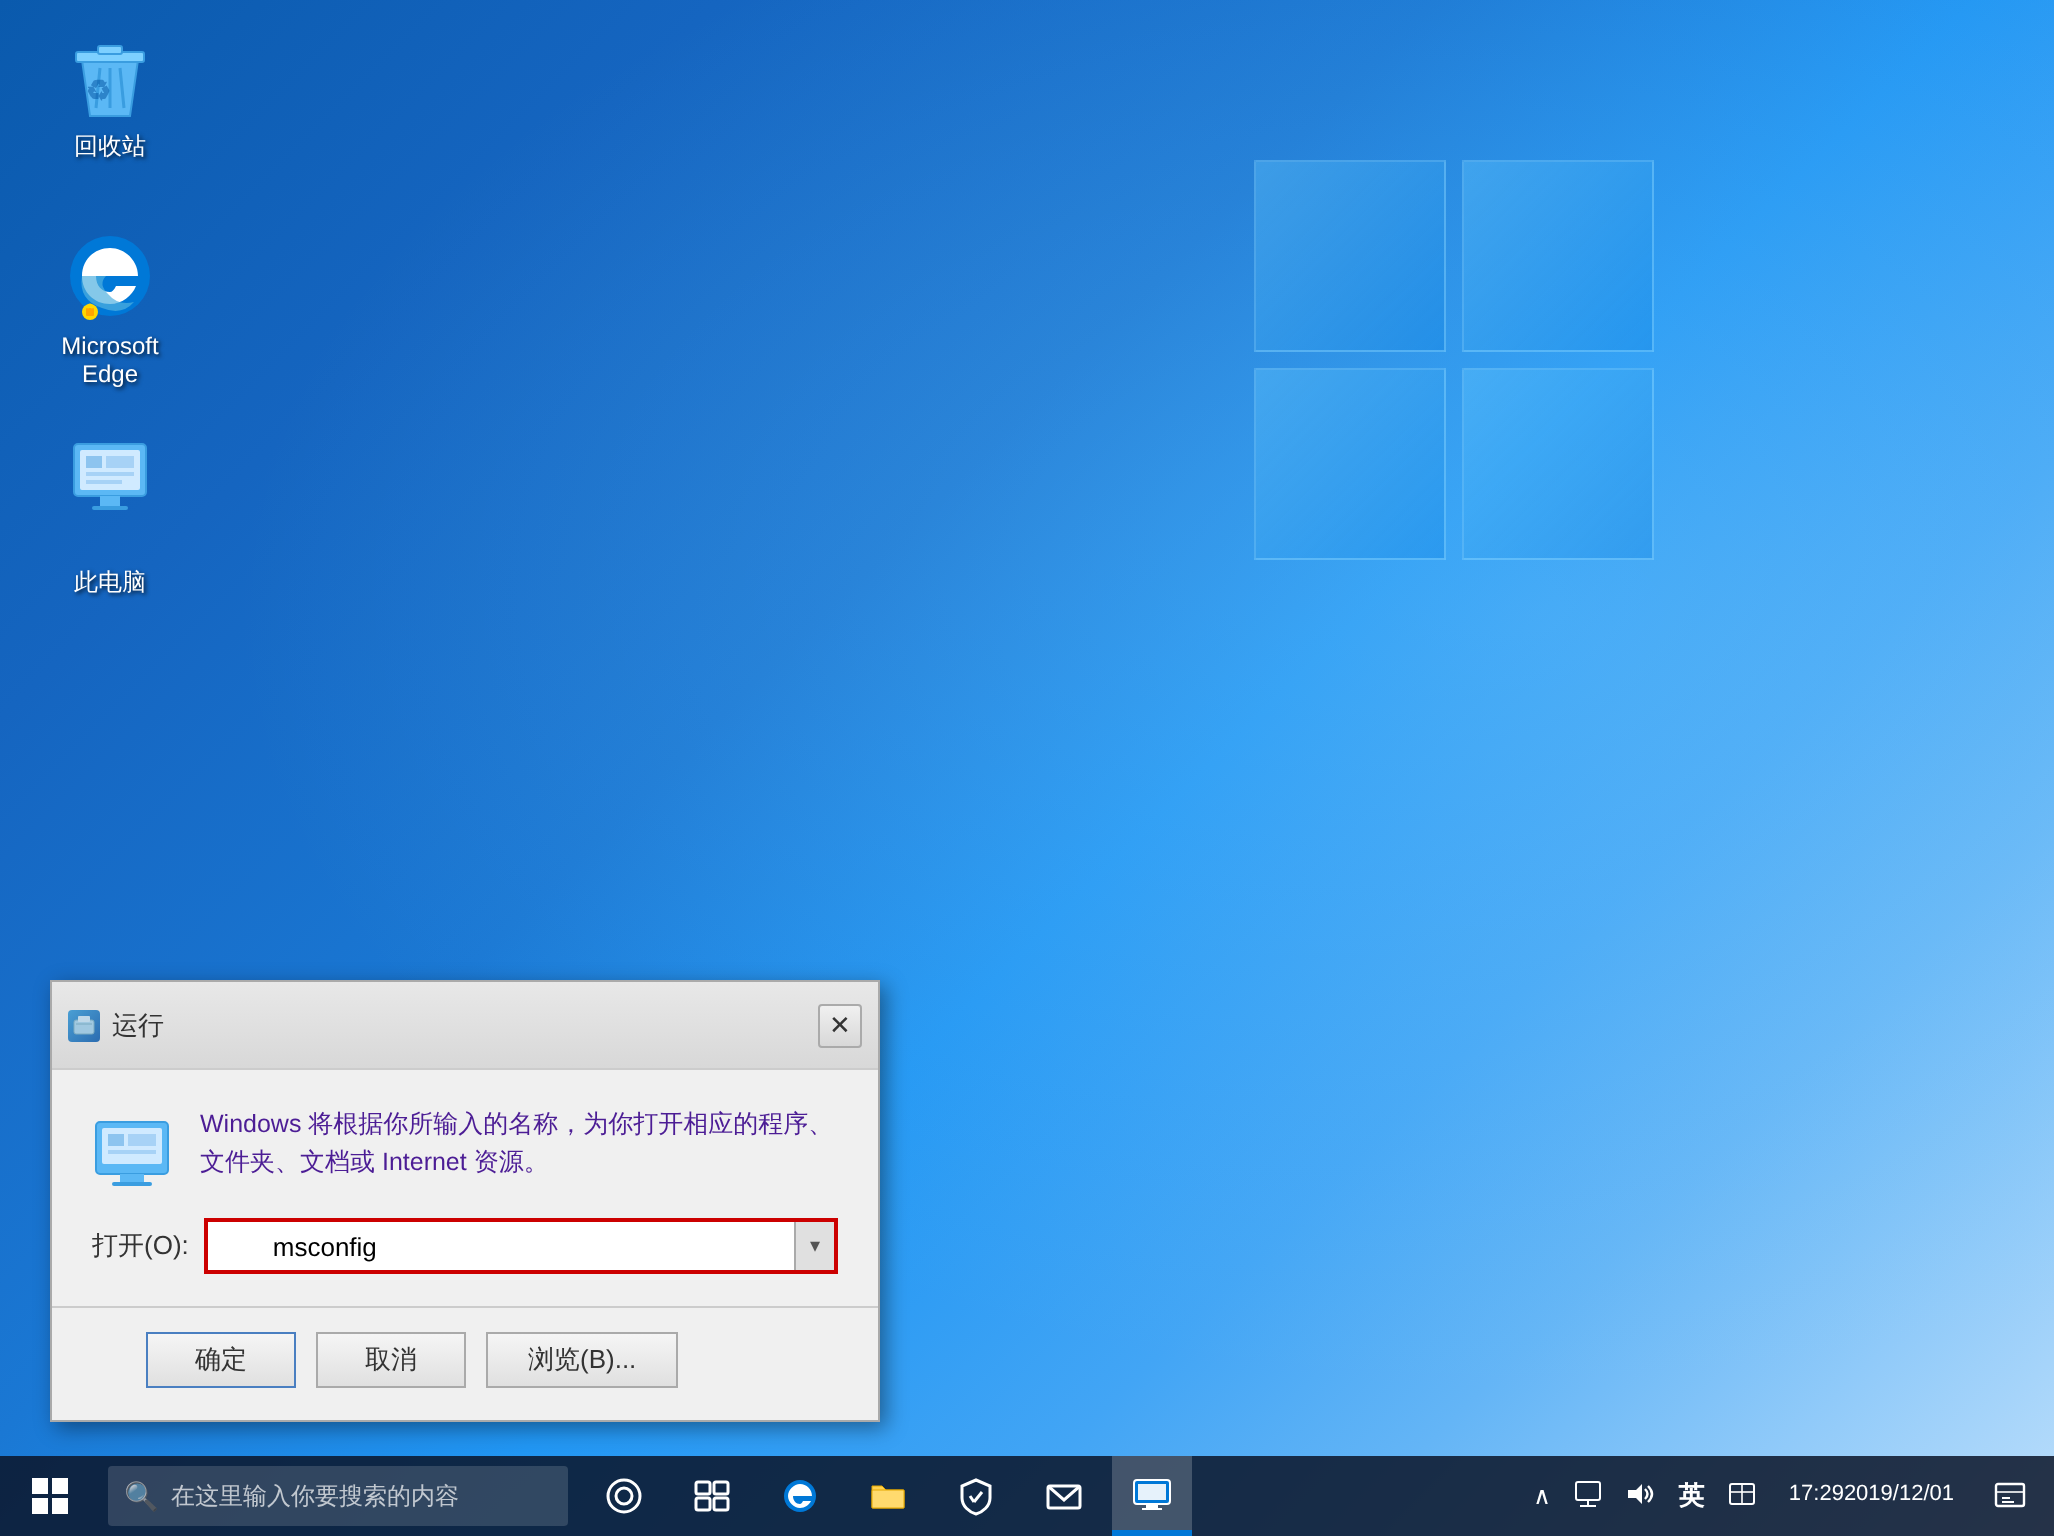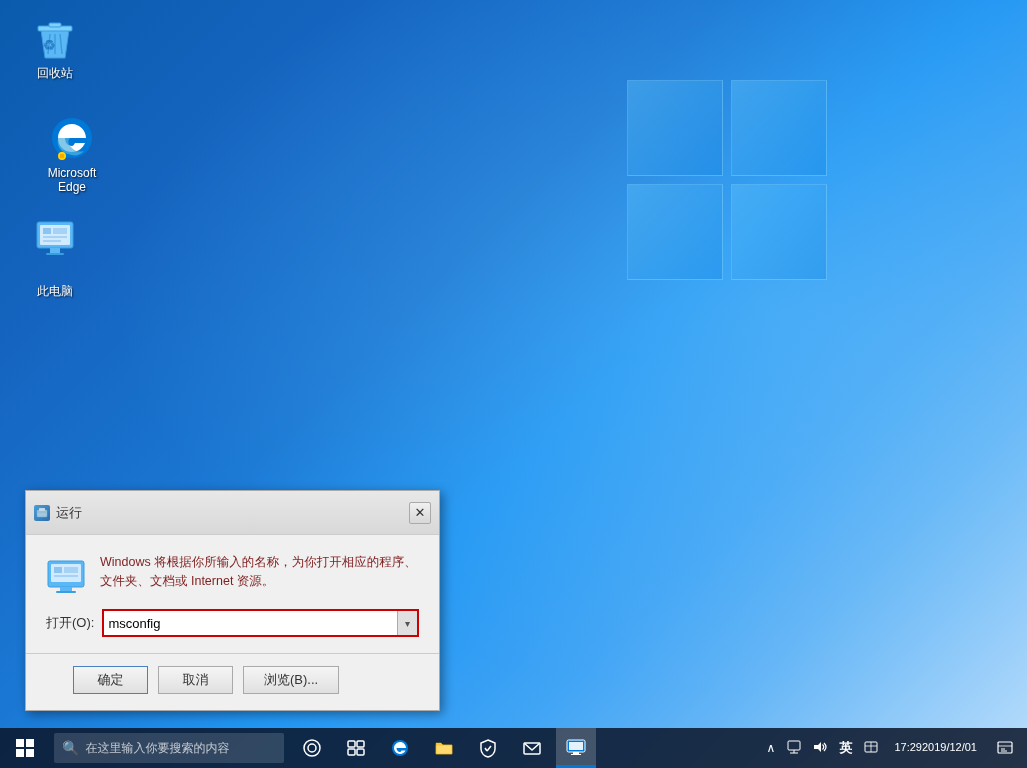--- a/index.html
+++ b/index.html
@@ -146,21 +146,21 @@
     }
 
     .dialog-desc-icon {
       width: 40px;
       height: 40px;
       flex-shrink: 0;
     }
 
     .dialog-desc-text {
       font-size: 12.5px;
-      color: #7f1d1d;
+      color: #4c1d95;
       line-height: 1.5;
     }
 
     .dialog-open-row {
       display: flex;
       align-items: center;
       gap: 8px;
       margin-bottom: 16px;
     }
 
@@ -179,20 +179,21 @@
     }
 
     .dialog-input {
       flex: 1;
       border: none;
       outline: none;
       font-size: 13px;
       padding: 2px 4px;
       font-family: 'Microsoft YaHei', sans-serif;
       background: white;
+      margin-left: 28px;
     }
 
     .dialog-dropdown-btn {
       width: 20px;
       height: 24px;
       background: #e0e0e0;
       border-left: 1px solid #aaa;
       display: flex;
       align-items: center;
       justify-content: center;
@@ -382,21 +383,21 @@
         <line x1="17" y1="18" x2="15" y2="38" stroke="#3a9de0" stroke-width="1.5"></line>
         <line x1="22" y1="18" x2="22" y2="38" stroke="#3a9de0" stroke-width="1.5"></line>
         <line x1="27" y1="18" x2="29" y2="38" stroke="#3a9de0" stroke-width="1.5"></line>
 
         <text x="10" y="34" font-size="14" fill="rgba(0,80,160,0.5)" font-weight="bold">♻</text>
       </svg>
     </div>
     <span class="icon-label">回收站</span>
   </div>
 
-  <div class="desktop-icon" style="top:110px; left:32px;">
+  <div class="desktop-icon" style="top:110px; left:15px;">
     <div class="icon-img">
       <svg width="44" height="44" viewBox="0 0 44 44">
         <circle cx="22" cy="22" r="20" fill="#0078d7"></circle>
         <path d="M22 8 C14 8 8 14 8 22 C8 30 14 36 22 36 C28 36 33 32 35 27 L25 27 C24 29 23 30 22 30 C18 30 15 27 15 22 L36 22 C36 14.5 29.7 8 22 8 Z" fill="white"></path>
         <path d="M8 22 Q6 34 18 38 Q28 42 34 35 Q26 37 21 31 Q16 26 20 22 Z" fill="#50b0e0" opacity="0.7"></path>
 
         <circle cx="12" cy="40" r="4" fill="#ffd700"></circle>
         <rect x="10" y="38" width="4" height="4" rx="0.5" fill="#ffa500"></rect>
         <path d="M10.5 38 Q12 35 13.5 38" fill="none" stroke="#ffd700" stroke-width="1.5"></path>
       </svg>

